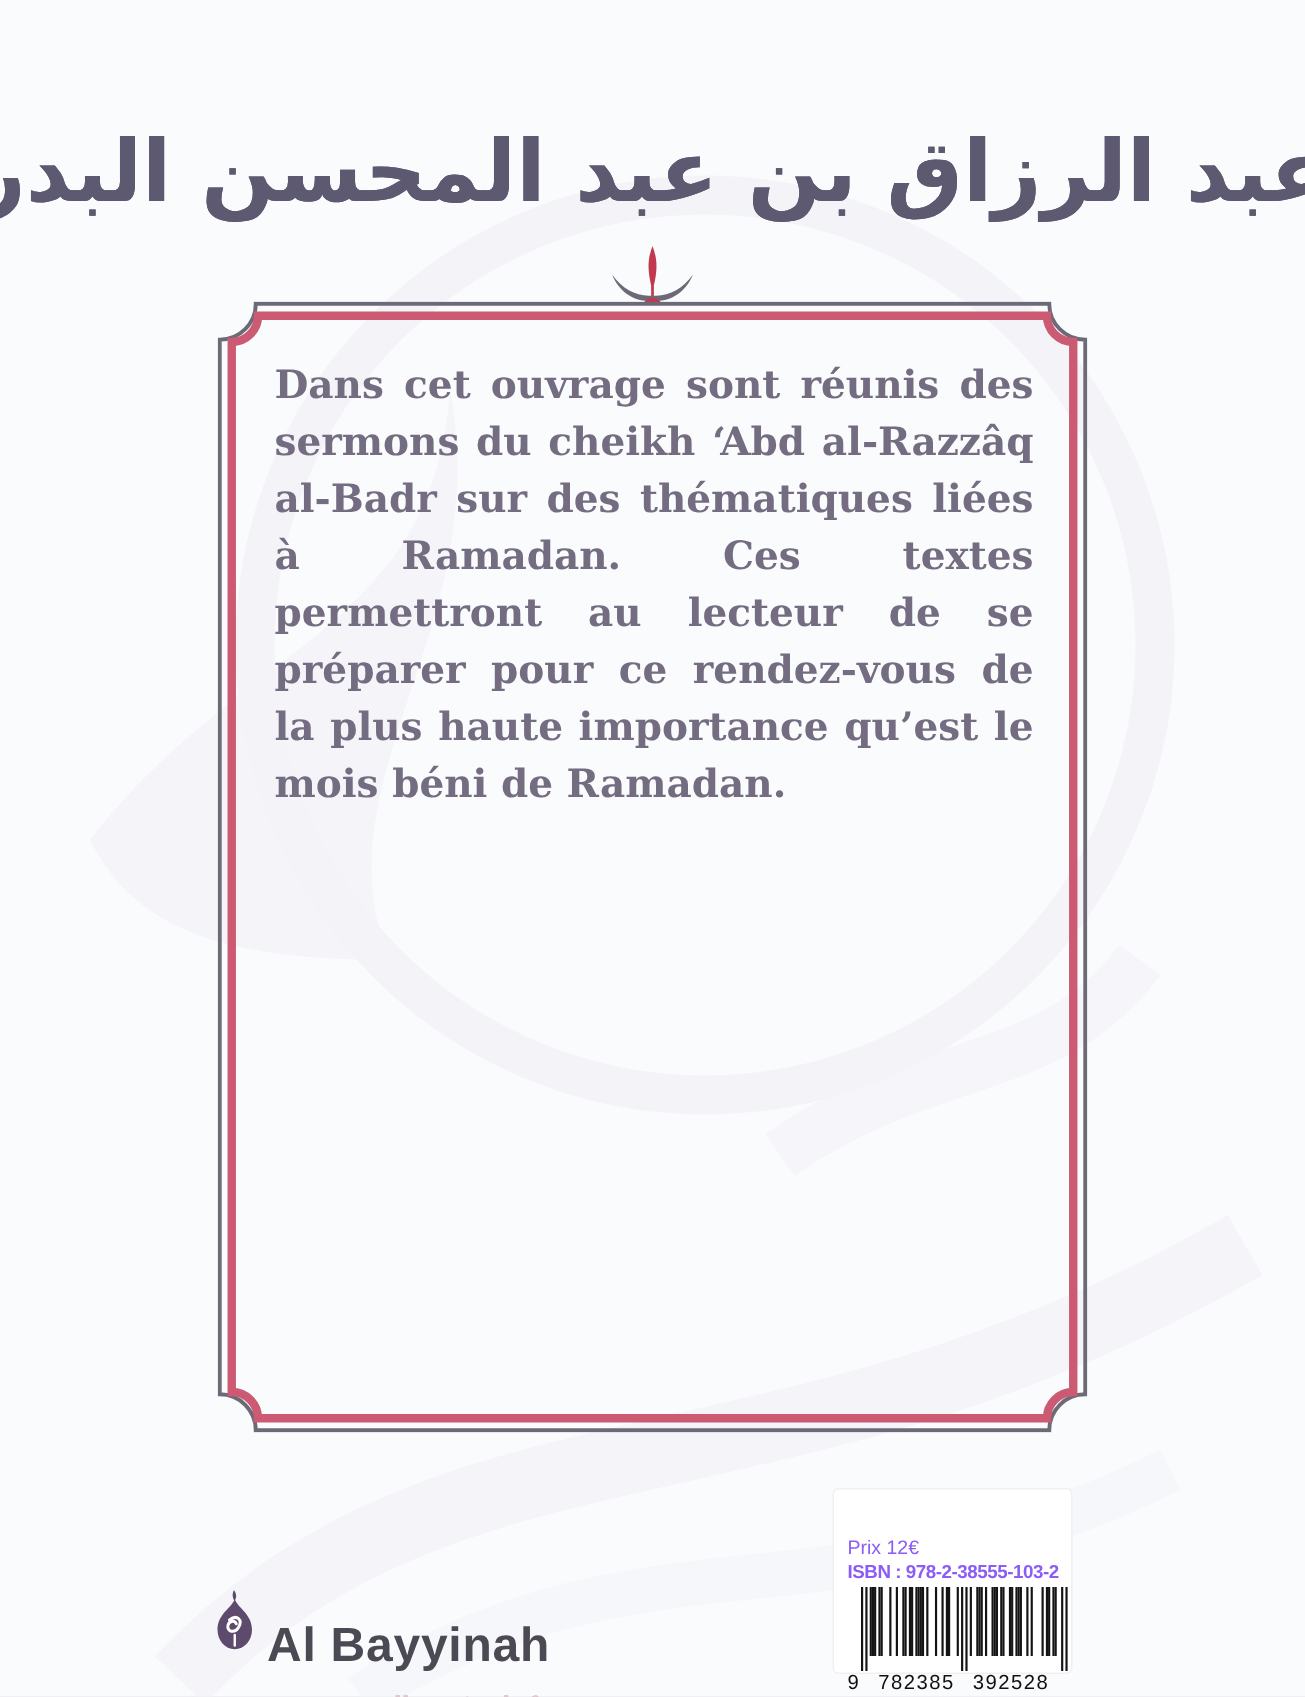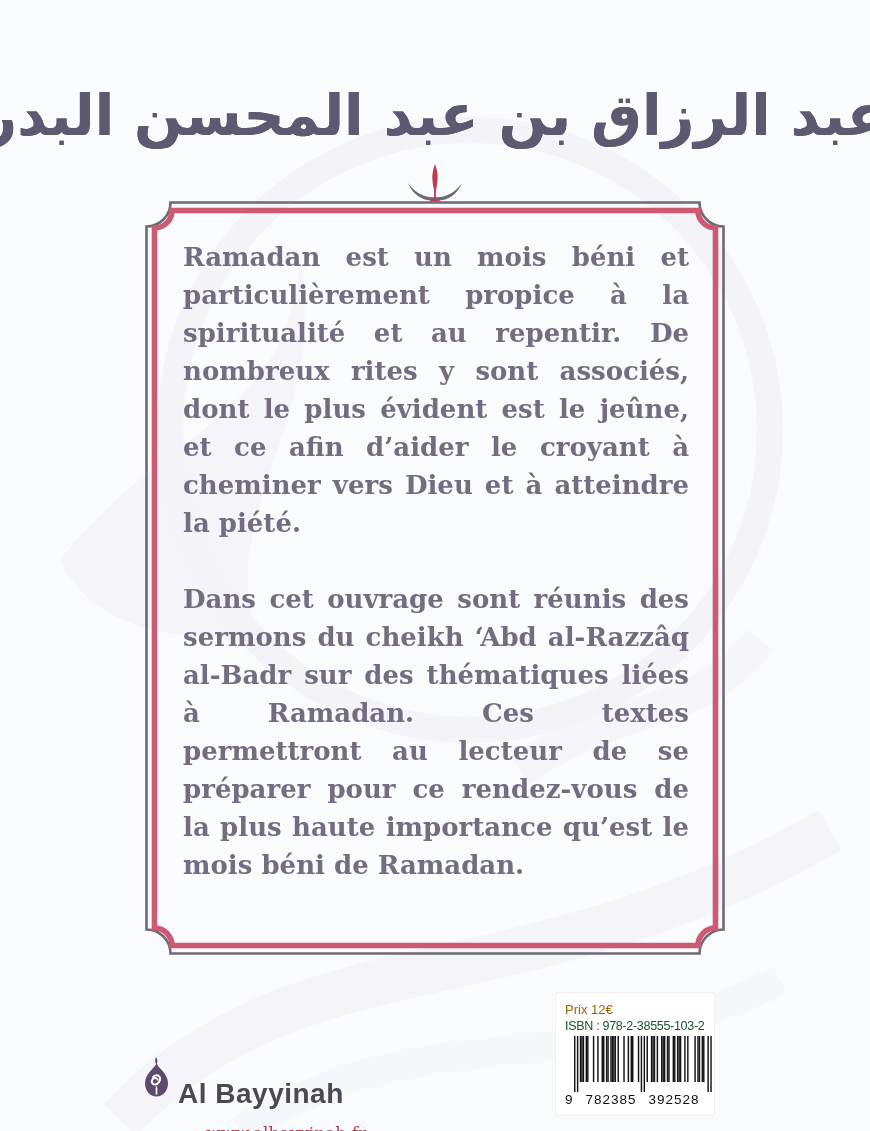--- a/index.html
+++ b/index.html
@@ -39,36 +39,36 @@
   }
   .synopsis p{margin:0 0 38px 0;}
   .synopsis p:last-child{margin-bottom:12px;}
 
   
   .publisher{position:absolute;left:141px;top:1046px;width:260px;}
   .publisher .row{display:flex;align-items:center;gap:6px;}
   .publisher .logo-icon{width:31px;height:44px;flex:0 0 auto;}
   .publisher .name{
     font-family:"Liberation Sans",sans-serif;font-weight:600;
-    font-size:28px;color:#4b4953;letter-spacing:.5px;white-space:nowrap;margin-top:32px;
+    font-size:32px;color:#4b4953;letter-spacing:.5px;white-space:nowrap;margin-top:32px;
   }
   .publisher .website{
     margin:13px 0 0 30px;text-align:center;
     font-family:"DejaVu Serif","Liberation Serif",serif;font-weight:normal;
     font-size:17px;color:#b43d52;white-space:nowrap;
   }
 
   
   .barcode-box{
     position:absolute;left:556px;top:993px;width:158px;height:122px;
     background:#ffffff;border-radius:3px;box-shadow:0 0 0 1px #f0f0f2;
     padding:9px 9px 6px 9px;box-sizing:border-box;
   }
-  .barcode-box .price{font-size:13px;color:#a16207;line-height:16px;}
-  .barcode-box .isbn{font-size:12.5px;color:#14532d;line-height:16px;letter-spacing:-0.3px;white-space:nowrap;}
+  .barcode-box .price{font-size:13px;color:#8b5cf6;line-height:16px;margin-top:22px;}
+  .barcode-box .isbn{font-size:12.5px;color:#8b5cf6;line-height:16px;letter-spacing:-0.3px;white-space:nowrap;font-weight:bold;}
   .bars-wrap{position:relative;height:72px;margin-top:2px;}
   .bars-wrap svg{position:absolute;left:9px;top:0;}
   .ean-digit{position:absolute;bottom:1px;font-size:13.5px;color:#111;font-family:"Liberation Sans",sans-serif;}
   .ean-d1{left:0px;}
   .ean-g1{left:18px;width:56px;text-align:center;letter-spacing:1px;margin-top:14px;}
   .ean-g2{left:81px;width:56px;text-align:center;letter-spacing:1px;}
 </style>
 </head>
 <body>
 
@@ -91,21 +91,20 @@
     <path d="M32,34 C42,35 52,30 59,20 C54,32 44,38.5 32,37.5 Z" fill="#6d6a78"></path>
     <path d="M26,39 C28,36 31,35.5 32,35.5 C33,35.5 36,36 38,39 C35,38 29,38 26,39 Z" fill="#c0394e"></path>
   </svg>
 
   <svg class="frame" viewBox="0 0 580 754" aria-hidden="true">
     <path d="M25.5,1.5 H554.5 A24,24 0 0 0 578.5,25.5 V728.5 A24,24 0 0 0 554.5,752.5 H25.5 A24,24 0 0 0 1.5,728.5 V25.5 A24,24 0 0 0 25.5,1.5 Z" fill="none" stroke="#6d6a78" stroke-width="2.6"></path>
     <path d="M27,9.5 H553 A17.5,17.5 0 0 0 570.5,27 V727 A17.5,17.5 0 0 0 553,744.5 H27 A17.5,17.5 0 0 0 9.5,727 V27 A17.5,17.5 0 0 0 27,9.5 Z" fill="none" stroke="#cb5a72" stroke-width="5.6"></path>
   </svg>
 
   <div class="synopsis">
-    <p>Ramadan est un mois béni et particulièrement propice à la spiritualité et au repentir. De nombreux rites y sont associés, dont le plus évident est le jeûne, et ce afin d’aider le croyant à cheminer vers Dieu et à atteindre la piété.</p>
     <p>Dans cet ouvrage sont réunis des sermons du cheikh ‘Abd al-Razzâq al-Badr sur des thématiques liées à Ramadan. Ces textes permettront au lecteur de se préparer pour ce rendez-vous de la plus haute importance qu’est le mois béni de Ramadan.</p>
   </div>
 
   <div class="publisher">
     <div class="row">
       <svg class="logo-icon" viewBox="0 0 31 44" aria-hidden="true">
         <path d="M15,1 C13.4,4 14.2,6.5 15.4,8.5 L16.4,6 C16.6,4 16,2.5 15,1 Z" fill="#5e4a6d"></path>
         <path d="M15.5,7 C13.5,13 4,17 4,27.5 C4,34.5 9,40.5 15.5,40.5 C22,40.5 27,34.5 27,27.5 C27,17 17.5,13 15.5,7 Z" fill="#5e4a6d"></path>
         <path d="M12,21 c5,-4 9,0 6,5 c-2.5,4 -8,3 -7,-1.5 c0.7,-3 4.5,-3.5 5.5,-1" fill="none" stroke="#ffffff" stroke-width="2" stroke-linecap="round"></path>
         <path d="M15.5,31 c0,3 0,5 0,7" stroke="#ffffff" stroke-width="1.6" stroke-linecap="round"></path>

